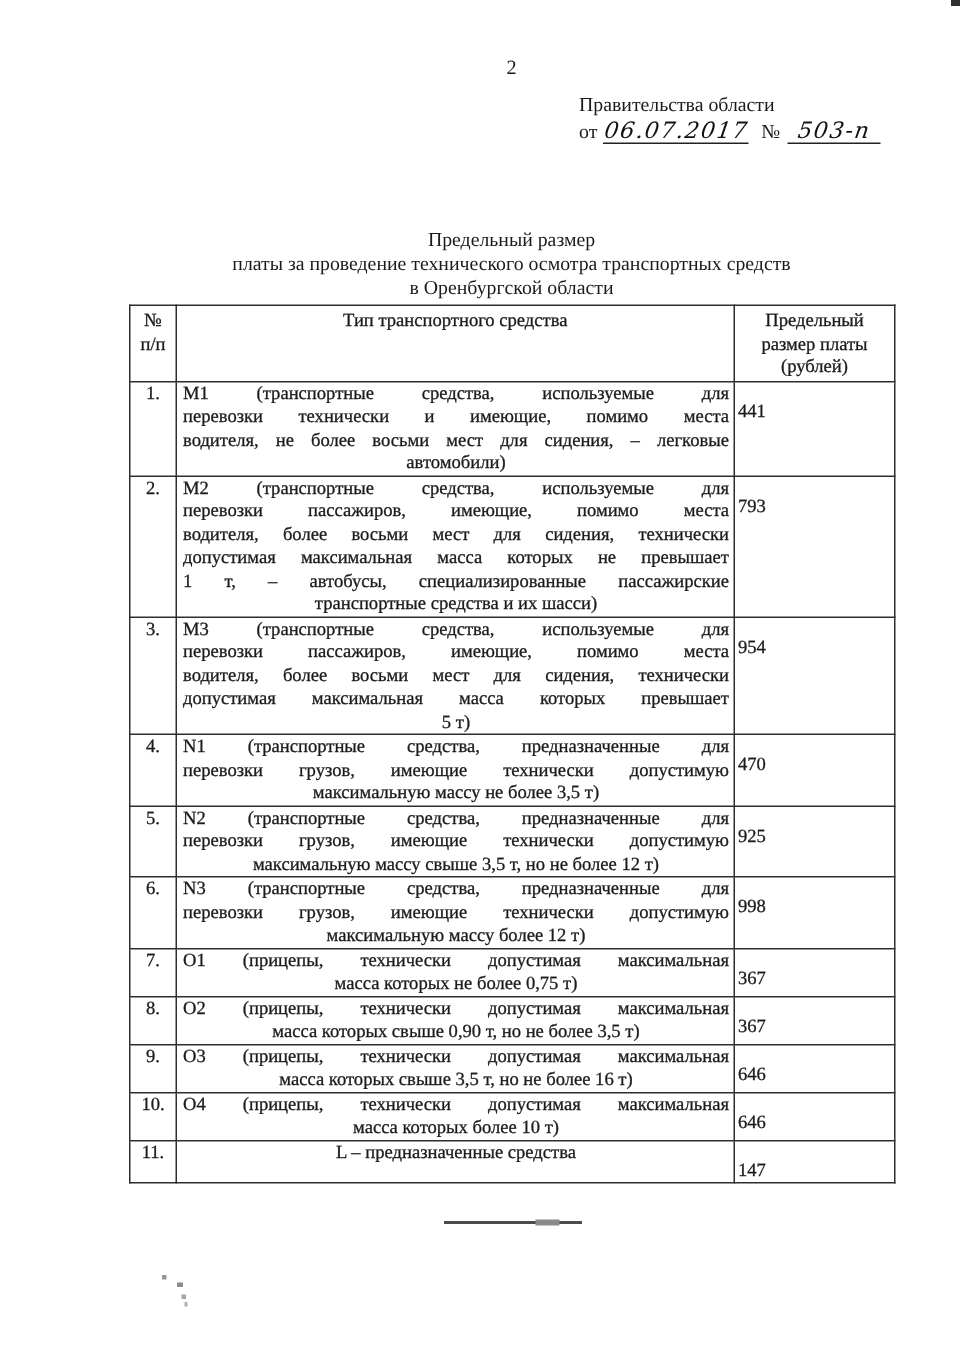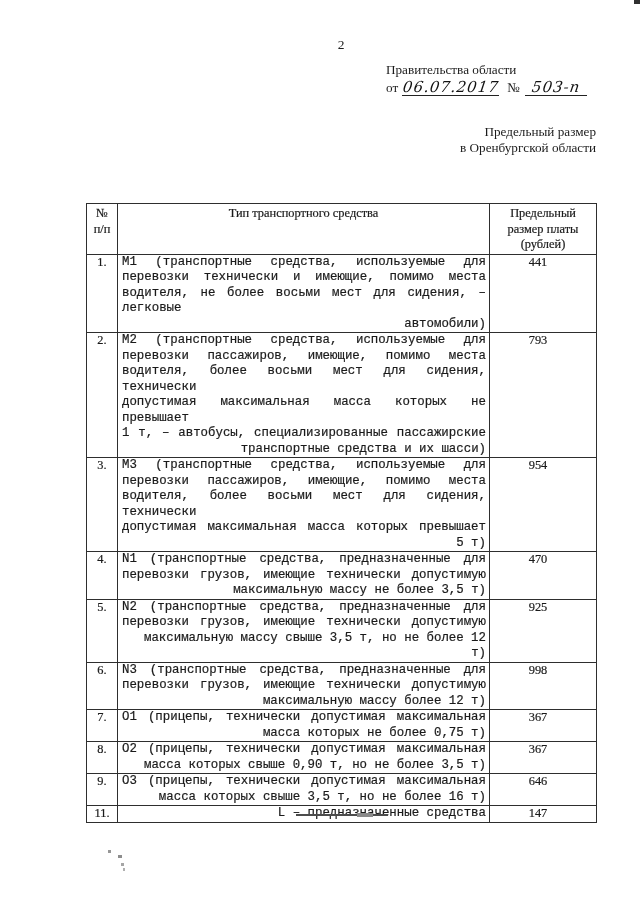--- a/index.html
+++ b/index.html
@@ -43,22 +43,22 @@
     font-size: 15px;
     letter-spacing: 1px;
     color: #111;
     transform: skewX(-8deg);
     white-space: nowrap;
   }
   .nosign { margin-left: 5px; }
 
   
   .doc-title {
-    left: 86px; top: 124px; width: 510px;
-    text-align: right;
+    left: 86px; top: 152px; width: 510px;
+    text-align: center;
     font-size: 13.2px; line-height: 16.2px;
   }
 
   
   .fees-table {
     left: 86px; top: 203px;
     width: 510px;
     border-collapse: collapse;
     table-layout: fixed;
     font-size: 12.4px;
@@ -71,24 +71,24 @@
   .fees-table th, .fees-table td {
     border: 1px solid #2e2e2e;
     vertical-align: top;
   }
   .fees-table th {
     font-weight: normal;
     text-align: center;
     padding: 2px 2px 1px 2px;
   }
   td.num  { text-align: center; padding: 0; }
-  td.type { padding: 0 3px 0 4px; font-family: Liberation Mono, monospace; }
-  td.fee  { text-align: center; padding: 0 12px 0 2px; }
+  td.type { padding: 0 3px 0 4px; }
+  td.fee  { text-align: left; padding: 12px 12px 0 2px; }
   .jl { text-align: justify; text-align-last: justify; }
-  .ll { text-align: right; }
+  .ll { text-align: center; }
 
   
   .end-divider { left: 296px; top: 814px; width: 92px; height: 2px; background: #4c4c4c; }
   .end-divider-bold { left: 357px; top: 813px; width: 16px; height: 4px; background: #8a8a8a; }
 
   
   .speck { background: #979797; }
   .sp1 { left: 108px; top: 850px; width: 3px; height: 3px; }
   .sp2 { left: 118px; top: 855px; width: 4px; height: 3px; background: #8d8d8d; }
   .sp3 { left: 121px; top: 863px; width: 3px; height: 3px; background: #a5a5a5; }
@@ -103,20 +103,21 @@
 <div class="abs appendix">
   <div>Правительства области</div>
   <div class="from-line">
     <span>от</span><span class="uline date"><span class="hand">06.07.2017</span></span>
     <span class="nosign">№</span><span class="uline docnum"><span class="hand">503-п</span></span>
   </div>
 </div>
 
 <div class="abs doc-title">
   <div>Предельный размер</div>
+  <div>платы за проведение технического осмотра транспортных средств</div>
   <div>в Оренбургской области</div>
 </div>
 
 <table class="abs fees-table">
   <colgroup>
       <col class="c-num">
       <col class="c-type">
       <col class="c-fee">
     </colgroup>
   <thead>
@@ -208,20 +209,28 @@
     </tr>
     <tr>
       <td class="num">9.</td>
       <td class="type">
         <div class="jl">О3 (прицепы, технически допустимая максимальная</div>
         <div class="ll">масса которых свыше 3,5 т, но не более 16 т)</div>
       </td>
       <td class="fee">646</td>
     </tr>
     <tr>
+      <td class="num">10.</td>
+      <td class="type">
+        <div class="jl">О4 (прицепы, технически допустимая максимальная</div>
+        <div class="ll">масса которых более 10 т)</div>
+      </td>
+      <td class="fee">646</td>
+    </tr>
+    <tr>
       <td class="num">11.</td>
       <td class="type">
         <div class="ll">L – предназначенные средства</div>
       </td>
       <td class="fee">147</td>
     </tr>
   </tbody>
 </table>
 
 <div class="abs end-divider"></div>

